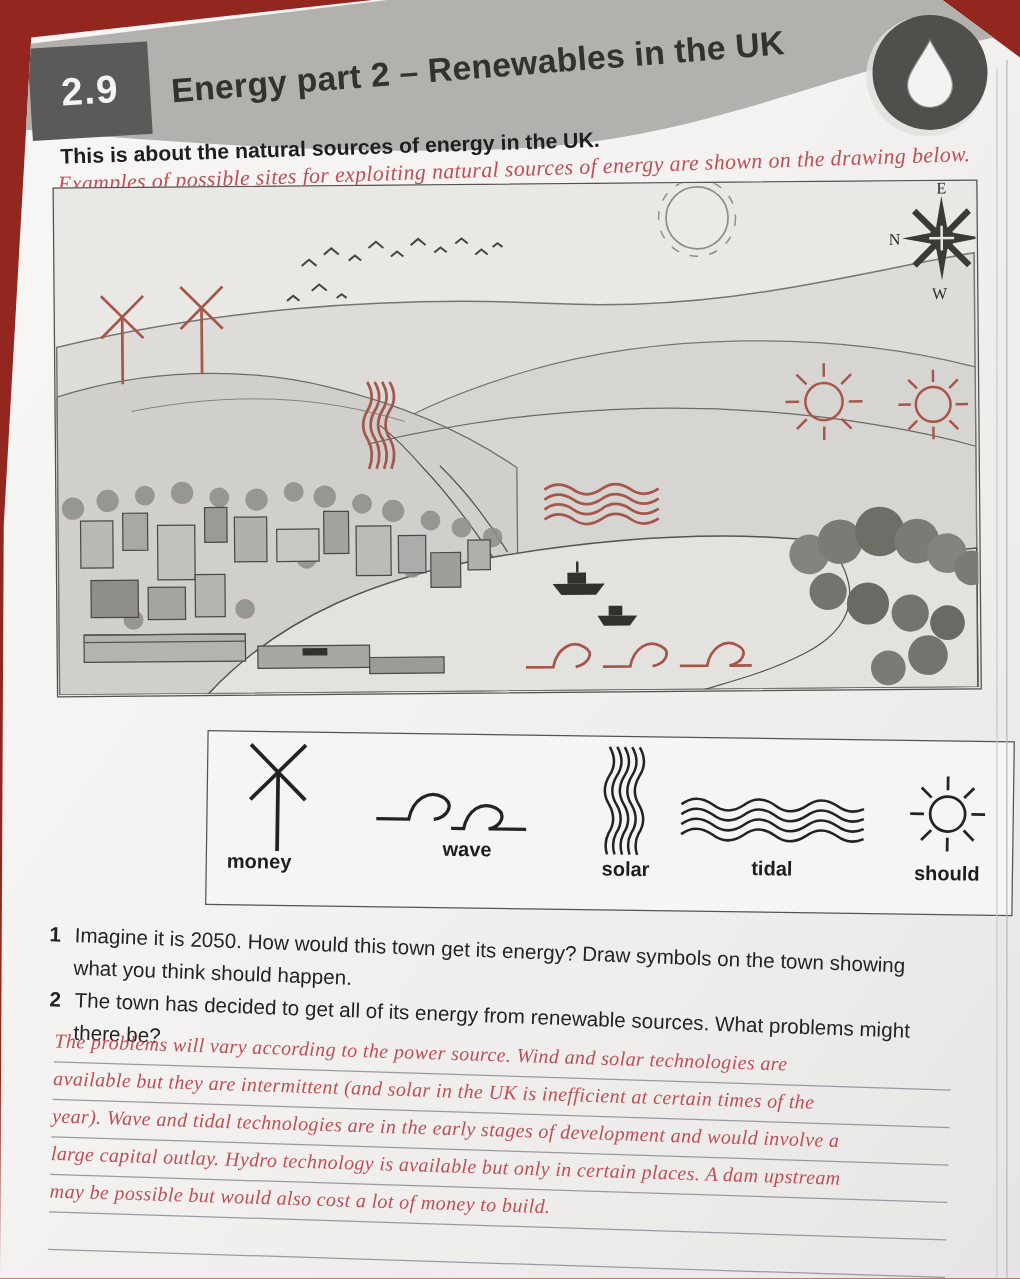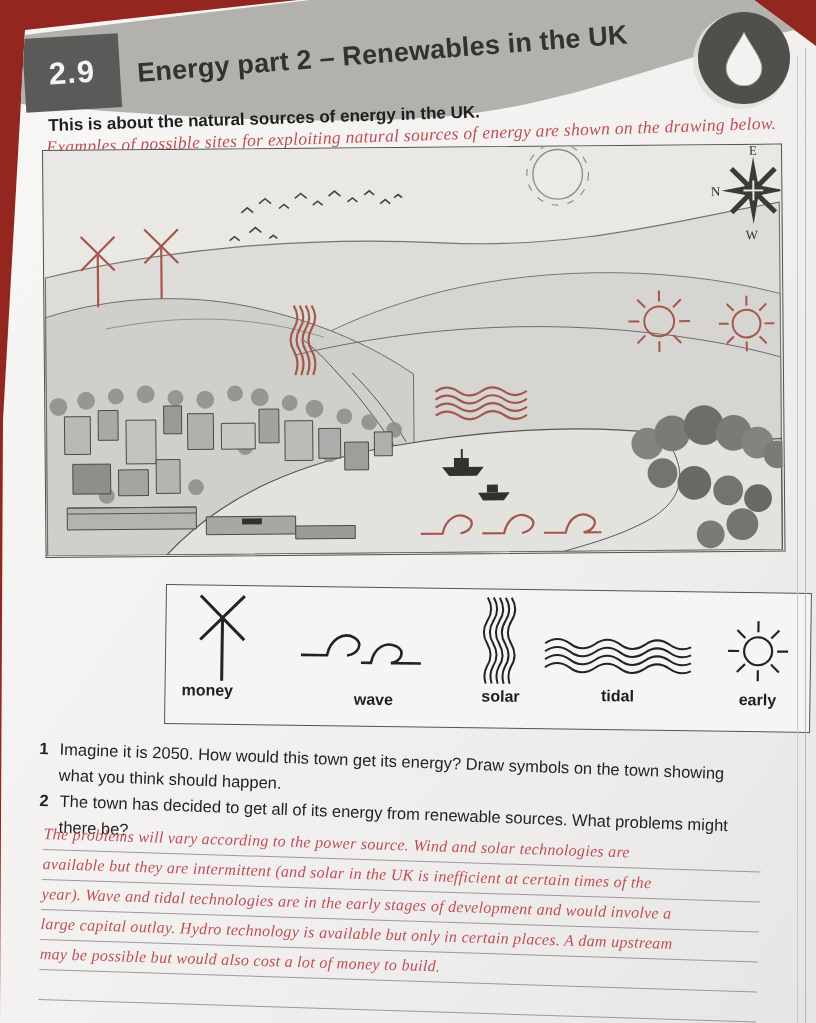--- a/index.html
+++ b/index.html
@@ -241,21 +241,21 @@
           <line x1="42" y1="24" x2="42" y2="87"></line>
             <path d="M20,2 L64,46 M64,2 L20,46"></path>
         </g>
       </svg>
       <div class="lbl" style="padding-left:2px;">money</div>
     </div>
     <div class="sym" style="left:128px;top:34px;width:160px;">
       <svg width="150" height="46" viewBox="0 0 150 46">
         <path d="M2,34 h26 c3,-16 16,-24 27,-18 c10,6 4,16 -7,18 m14,7 h10 c3,-15 14,-22 25,-17 c10,5 5,15 -5,17 h30" fill="none" stroke="#242322" stroke-width="2.6"></path>
       </svg>
-      <div class="lbl" style="margin-top:23px;">wave</div>
+      <div class="lbl" style="margin-top:4px;">wave</div>
     </div>
     <div class="sym" style="left:300px;top:6px;width:70px;">
       <svg width="46" height="90" viewBox="0 0 46 90">
         <g fill="none" stroke="#242322" stroke-width="2">
           <path d="M9,2 q7,12 0,23 q-7,12 0,23 q7,12 0,23 q-4,8 -1,17"></path>
           <path d="M15,2 q7,12 0,23 q-7,12 0,23 q7,12 0,23 q-4,8 -1,17"></path>
           <path d="M21,2 q7,12 0,23 q-7,12 0,23 q7,12 0,23 q-4,8 -1,17"></path>
           <path d="M27,2 q7,12 0,23 q-7,12 0,23 q7,12 0,23 q-4,8 -1,17"></path>
           <path d="M33,2 q7,12 0,23 q-7,12 0,23 q7,12 0,23 q-4,8 -1,17"></path>
         </g>
@@ -273,21 +273,21 @@
       </svg>
       <div class="lbl" style="margin-top:10px;">tidal</div>
     </div>
     <div class="sym" style="left:548px;top:22px;width:88px;">
       <svg width="72" height="72" viewBox="0 0 72 72">
         <g fill="none" stroke="#242322" stroke-width="2.2">
           <circle cx="36" cy="36" r="14"></circle>
           <path d="M55,36 h11 M17,36 h-11 M36,17 v-11 M36,55 v11 M49,23 l8,-8 M23,49 l-8,8 M49,49 l8,8 M23,23 l-8,-8"></path>
         </g>
       </svg>
-      <div class="lbl" style="margin-top:4px;">early</div>
+      <div class="lbl" style="margin-top:4px;">should</div>
     </div>
   </div>
 
   <div class="q" style="left:40px;top:736px;width:700px;transform:rotate(2.1deg);">
     <span class="num">1</span>
     <span>Imagine it is 2050. How would this town get its energy? Draw symbols on the town showing what you think should happen.</span>
   </div>
   <div class="q" style="left:40px;top:788px;width:700px;transform:rotate(2.1deg);">
     <span class="num">2</span>
     <span>The town has decided to get all of its energy from renewable sources. What problems might there be?</span>

